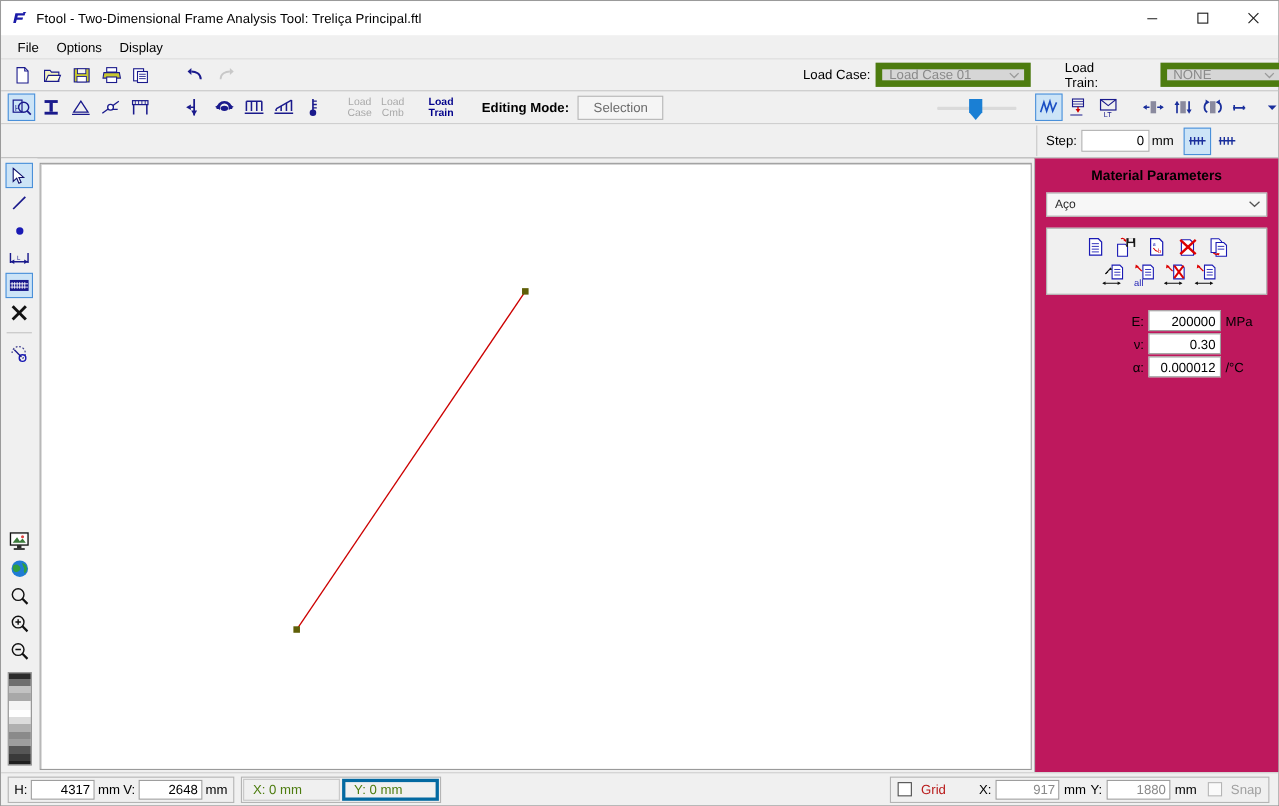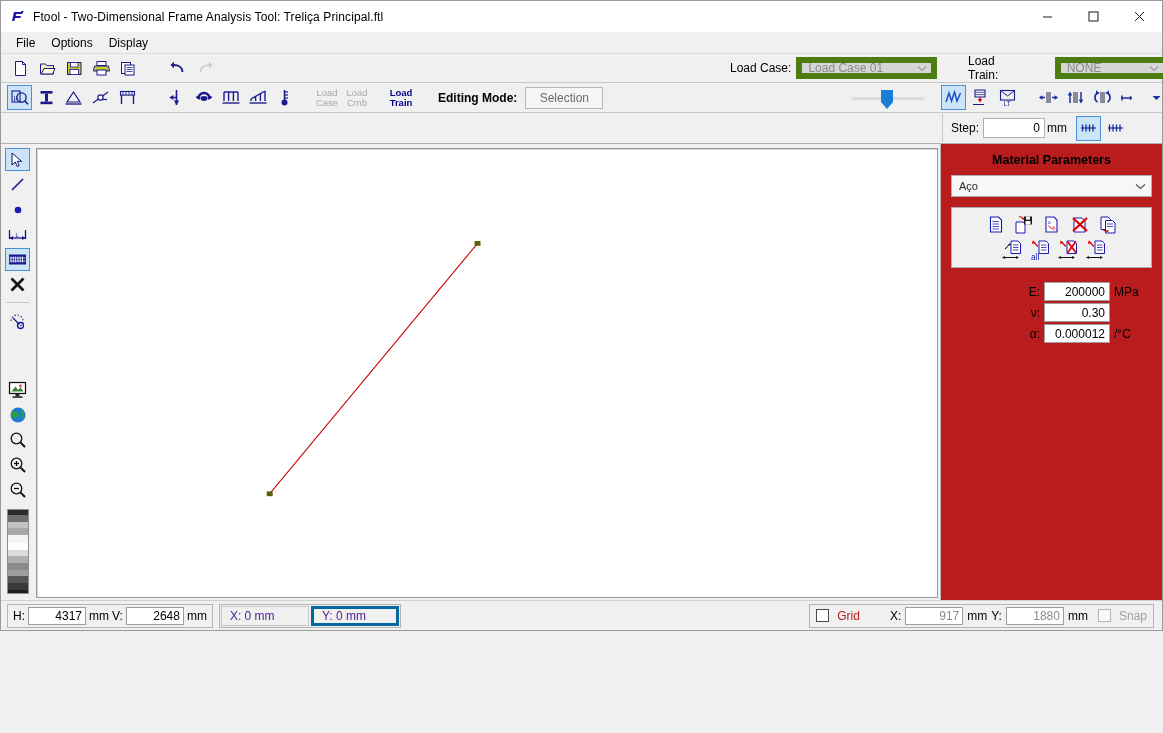--- a/index.html
+++ b/index.html
@@ -4,21 +4,21 @@
 <style>
   * { box-sizing: border-box; }
   html, body {
     margin: 0; padding: 0;
     width: 1163px; height: 733px;
     overflow: hidden;
     font-family: "Liberation Sans", sans-serif;
     background: #f0f0f0;
   }
   #app {
-    width: 1163px; height: 631px;
+    width: 1163px; height: 733px;
     position: relative;
     background: #f0f0f0;
     display: flex;
     flex-direction: column;
     border: 1px solid #9a9a9a;
   }
 
   
   .titlebar {
     height: 31px;
@@ -225,21 +225,21 @@
     position: relative;
     overflow: hidden;
     box-shadow: inset 1px 1px 0 #d4d4d4;
   }
   .canvas-svg { display: block; width: 100%; height: 100%; }
 
   
   .rpanel {
     width: 222px;
     flex: 0 0 222px;
-    background: #b91c1c;
+    background: #be185d;
     border-left: 1px solid #b6b6b6;
     padding: 9px 10px 0 10px;
   }
   .rpanel-title {
     font-size: 12.5px; font-weight: bold; color: #000;
     text-align: center; margin-bottom: 8px;
   }
   .mat-combo {
     border: 1px solid #b0b0b0;
     background: #f7f7f7;
@@ -320,21 +320,21 @@
   }
   .sbox.gray { color: #8a8a8a; }
   .stext {
     border: 1px solid #b4b4b4;
     height: 24px;
     min-width: 80px;
     font-size: 12px;
     display: flex; align-items: center;
     padding: 0 8px;
     margin-right: 6px;
-    color: #4c1d95;
+    color: #4d7c0f;
     background: #f0f0f0;
   }
   .chk {
     width: 13px; height: 13px;
     border: 1px solid #4b4b4b;
     background: #fff;
     display: inline-block;
     margin-right: 4px;
   }
   .chk.dis { border-color: #b5b5b5; background: #fafafa; }

